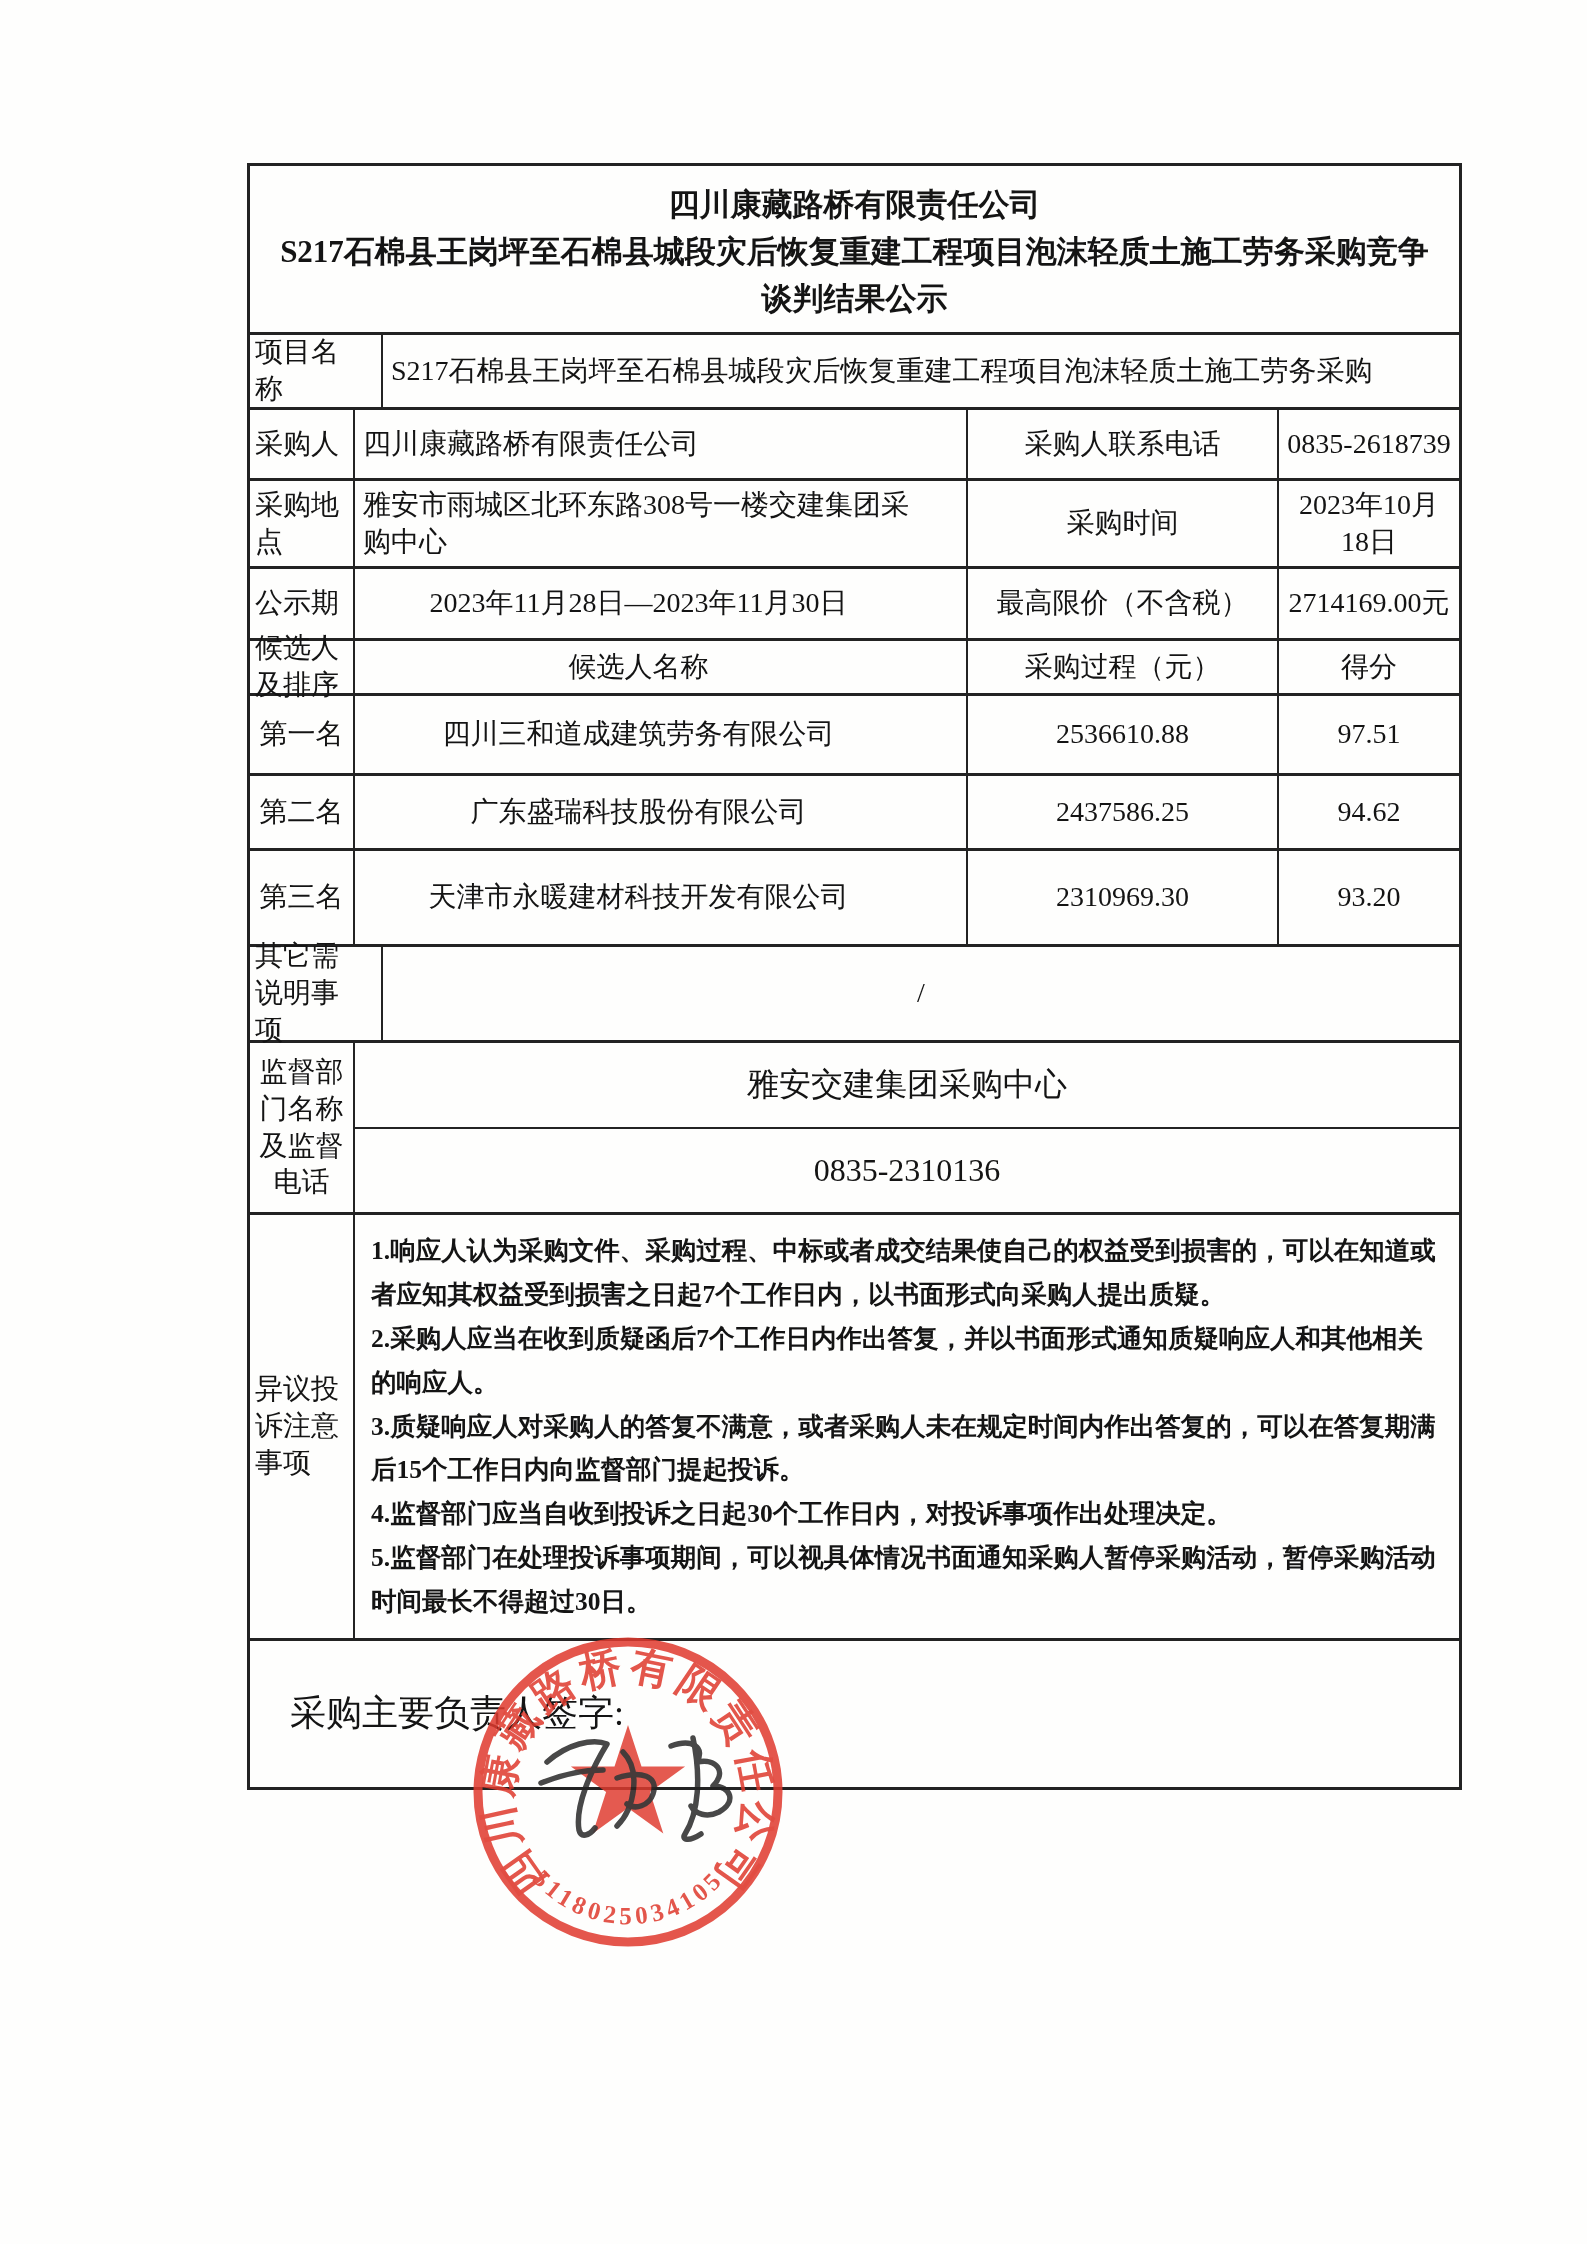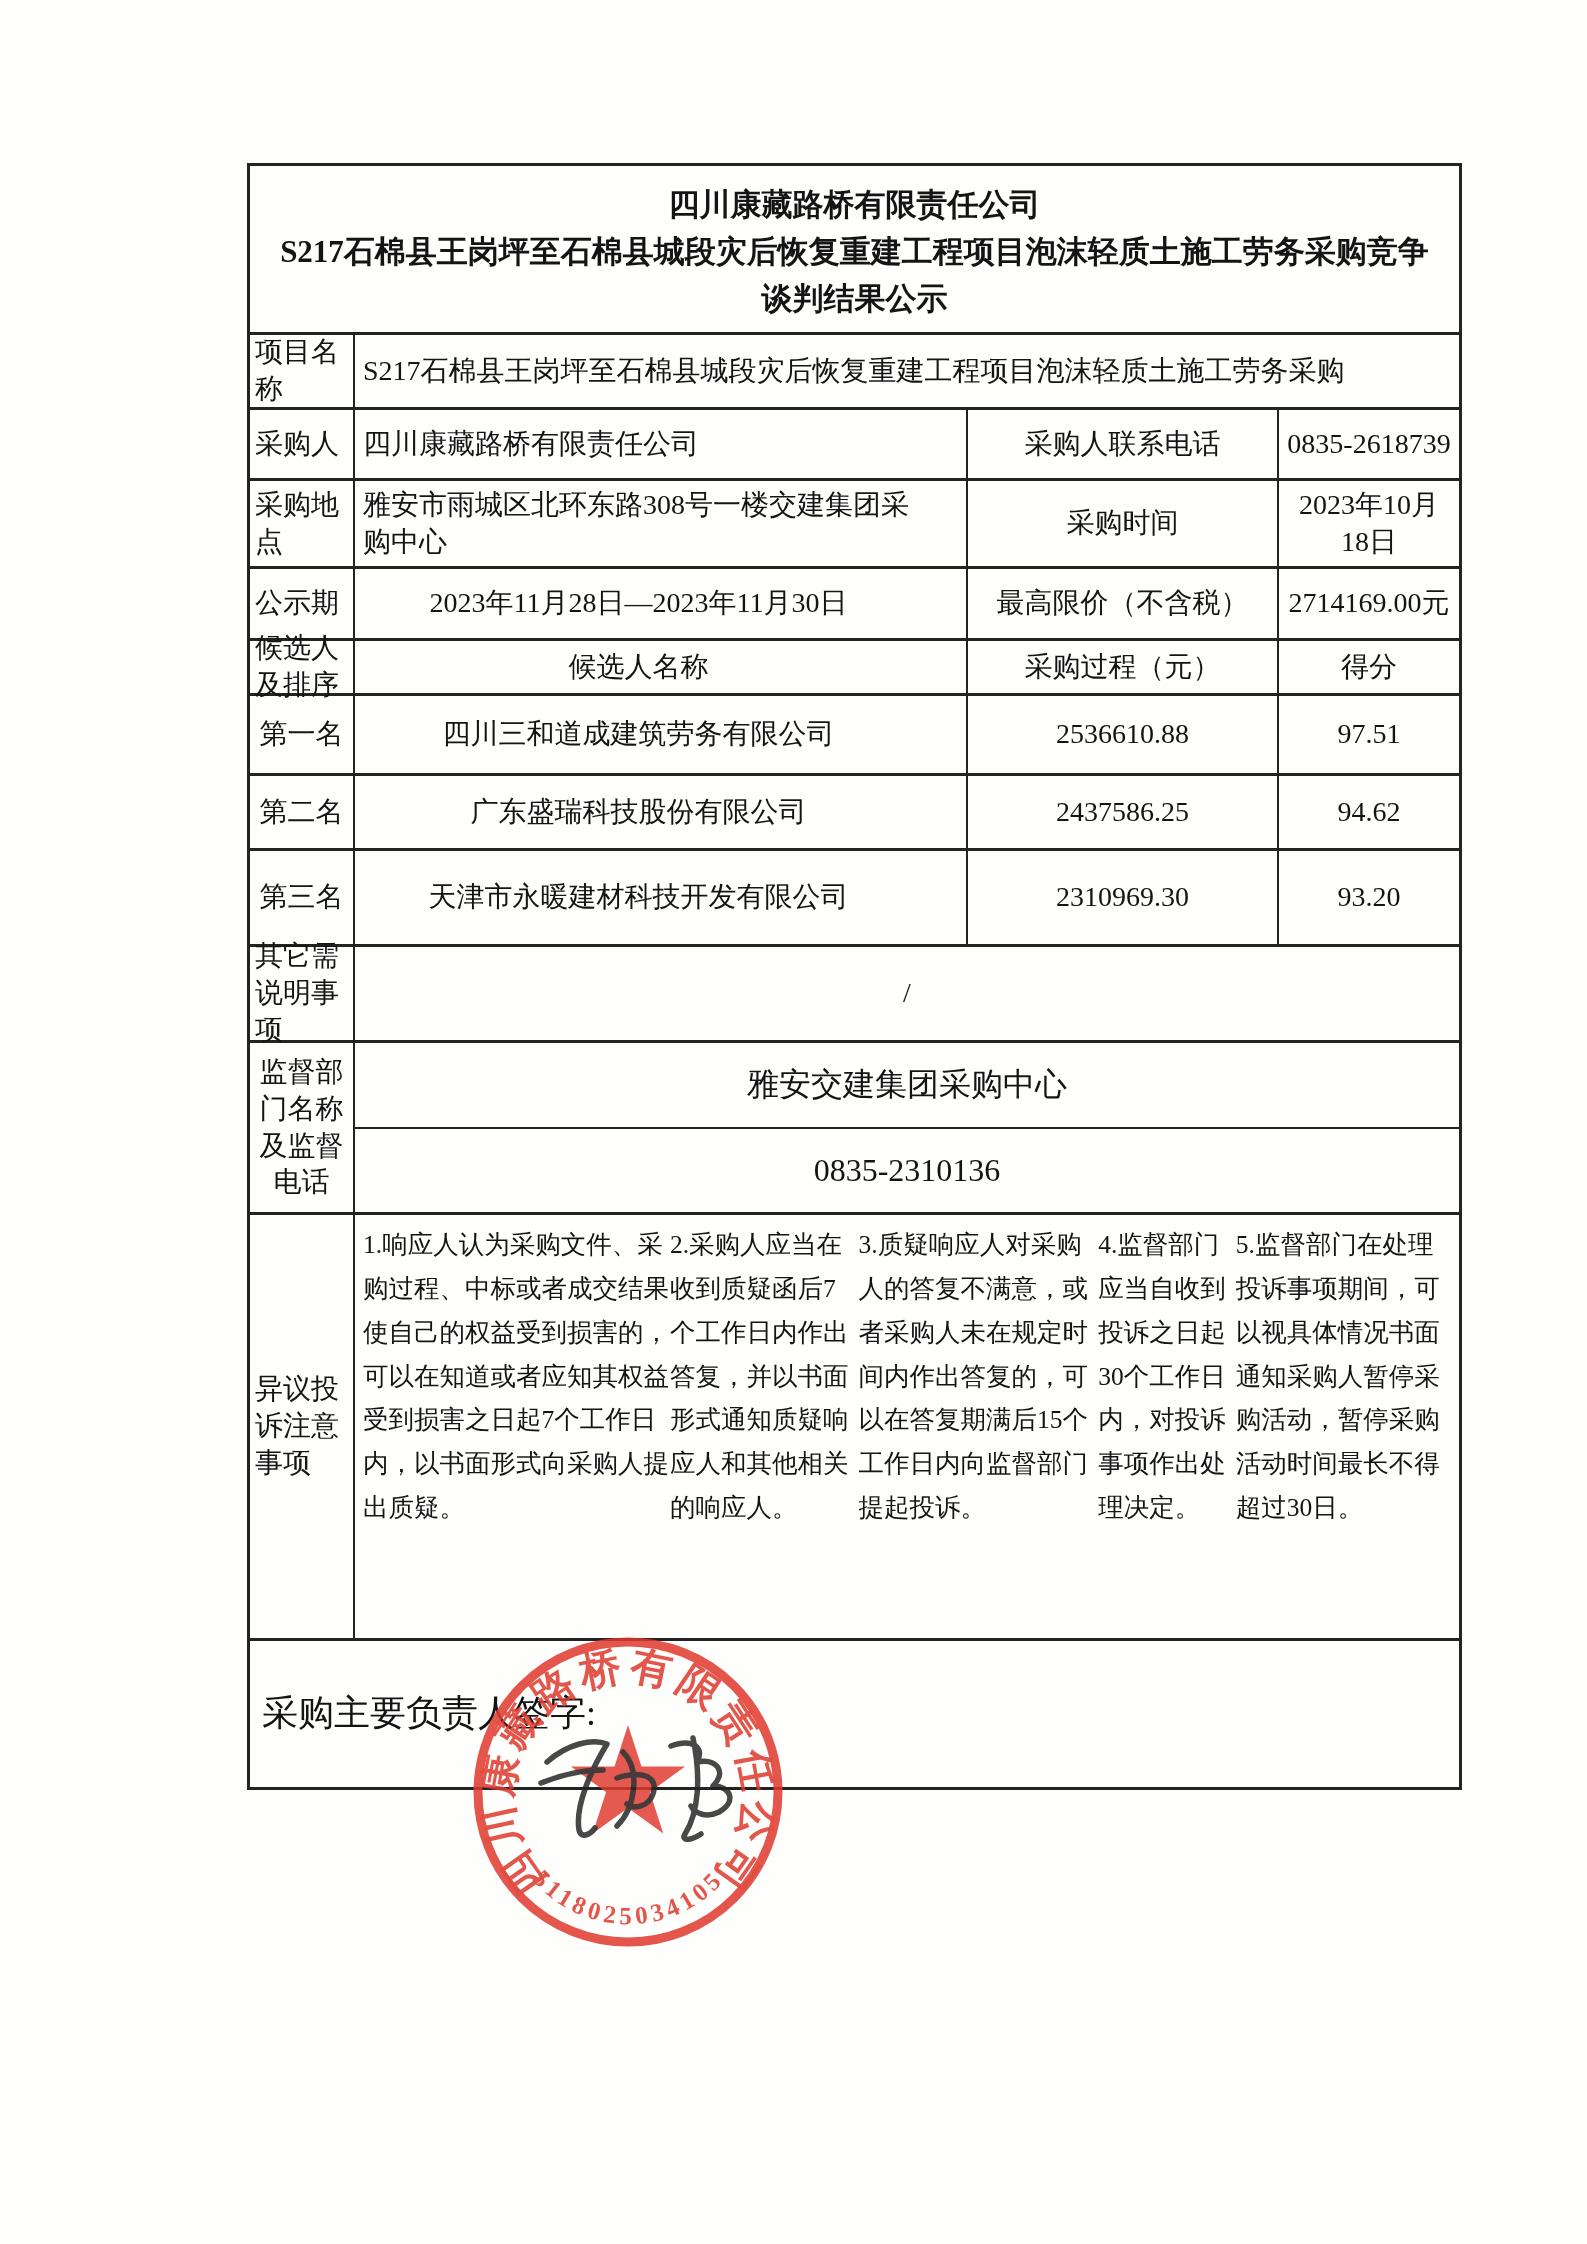--- a/index.html
+++ b/index.html
@@ -8,34 +8,34 @@
   .tbl{position:absolute;left:247px;top:163px;width:1215px;border:3px solid #232323;
        box-sizing:border-box;}
   .row{display:flex;border-top:3px solid #232323;box-sizing:border-box;}
   .cell{box-sizing:border-box;display:flex;align-items:center;font-size:28px;
         line-height:1.32;padding:4px 8px;}
   .cell + .cell{border-left:2px solid #232323;}
   .c1{flex:0 0 103px;padding:4px 5px;border-radius:15px;}
   .c2{flex:0 0 569px;}
   .c3{flex:0 0 311px;justify-content:center;text-align:center;margin-left:44px;}
   .c4{flex:1 1 auto;justify-content:center;text-align:center;}
-  .span{flex:1 1 auto;}
+  .span{flex:1 1 auto;margin-left:28px;}
   .ctr{justify-content:center;text-align:center;}
   .title-block{height:166px;box-sizing:border-box;text-align:center;font-weight:bold;
                font-size:31px;line-height:1.52;padding-top:15px;}
   .rh-r1{height:75px}.rh-r2{height:71px}.rh-r3{height:88px}.rh-r4{height:72px}
   .rh-r5{height:55px}.rh-r6{height:80px}.rh-r7{height:75px}.rh-r8{height:96px}
   .rh-r9{height:96px}.rh-r10{height:172px}.rh-r11{height:426px}.rh-r12{height:149px}
   .sub{flex:1 1 auto;display:flex;flex-direction:column;border-left:2px solid #232323;box-sizing:border-box;}
   .subrow{flex:0 0 84px;display:flex;align-items:center;justify-content:center;
           font-size:32px;box-sizing:border-box;}
   .subrow + .subrow{flex:1 1 auto;border-top:2px solid #232323;}
-  .objection-text{flex:1 1 auto;display:flex;flex-direction:row;justify-content:center;
-          font-size:25.5px;line-height:1.72;padding:8px 8px;box-sizing:border-box;
-          border-left:2px solid #232323;}
+  .objection-text{flex:1 1 auto;display:flex;flex-direction:column;justify-content:center;
+          font-size:25.5px;line-height:1.72;padding:8px 16px;box-sizing:border-box;
+          border-left:2px solid #232323;font-weight:bold;}
   .objection-text p{margin:0;}
   .sig-cell{font-size:36px;padding-left:12px;}
   .stamp{position:absolute;left:455px;top:1620px;width:350px;height:350px;opacity:0.9;z-index:3;}
 </style>
 </head>
 <body>
 
 <div class="page">
 
   <div class="tbl">

